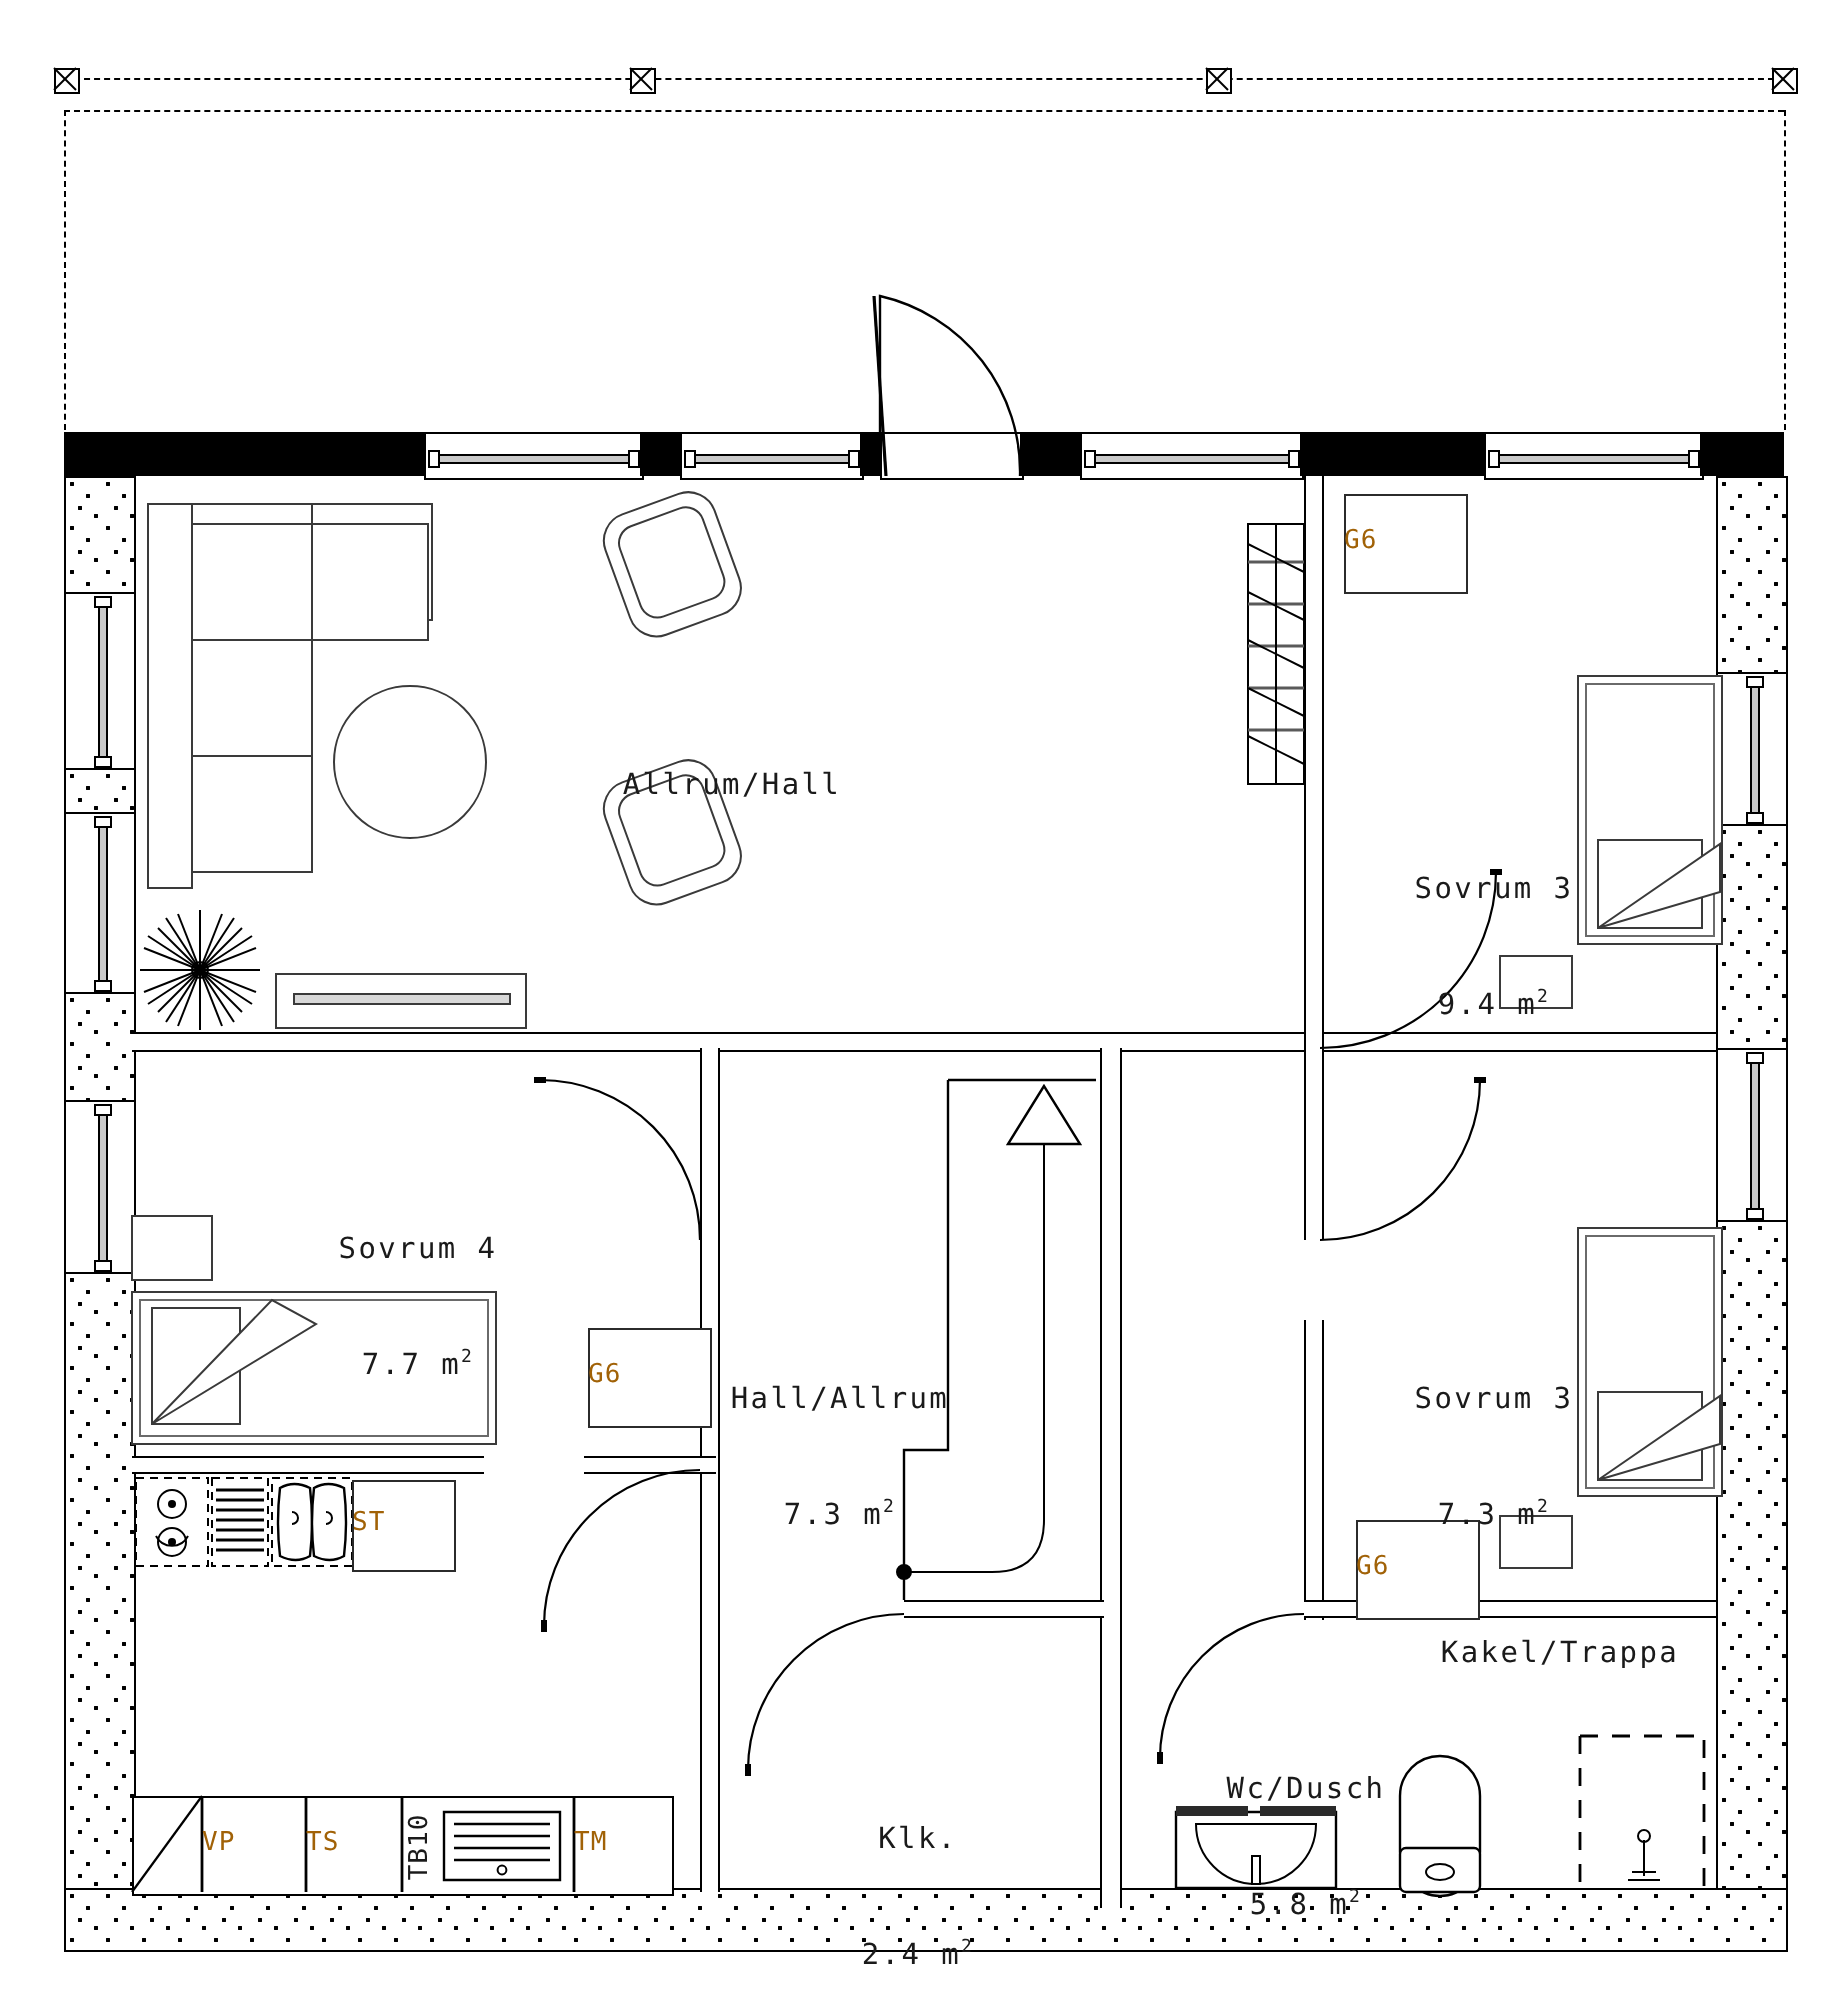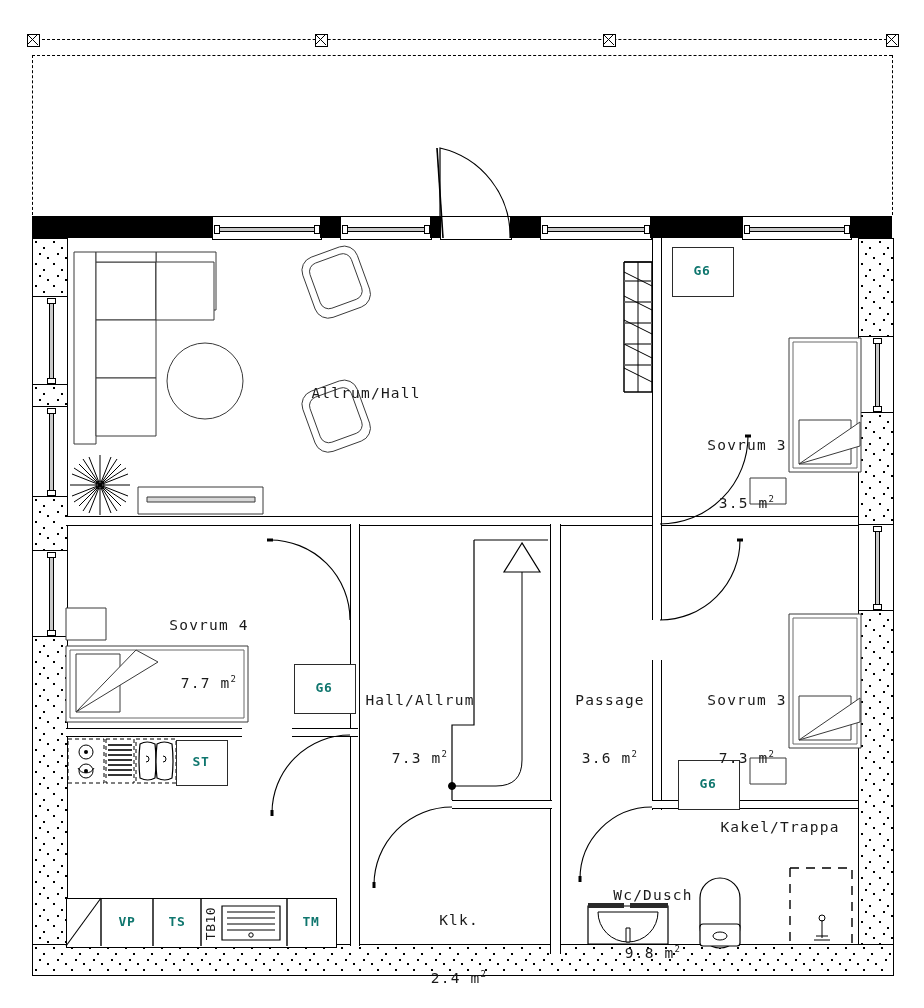--- a/index.html
+++ b/index.html
@@ -30,23 +30,22 @@
   }
   .room-label .nm{display:block;}
   .room-label .ar{display:block;}
   .sup{font-size:9px;vertical-align:super;}
 
   .box-label{
     position:absolute;
     font-family:"DejaVu Sans Mono","Liberation Mono",monospace;
     font-size:13px;
     letter-spacing:.6px;
-    color:#0f766e;
-    text-align:center;
-    font-weight:bold;
+    color:#a16207;
+    text-align:left;
   }
   .rot-label{
     position:absolute;
     font-family:"DejaVu Sans Mono","Liberation Mono",monospace;
     font-size:13px;
     letter-spacing:.5px;
     color:#1a1a1a;
     transform:rotate(-90deg);
     transform-origin:center center;
     white-space:nowrap;
@@ -438,49 +437,45 @@
       <path d="M 814 940 l 16 0 M 816 936 l 12 0" stroke="#000" stroke-width="1"></path>
     </g>
   </svg>
 
   <div class="room-label" style="left:266px;top:348px;width:200px;">
     <span class="nm">Allrum/Hall</span>
   </div>
 
   <div class="room-label" style="left:667px;top:400px;width:160px;">
     <span class="nm">Sovrum 3</span>
-    <span class="ar"><span>3.5</span> m<span class="sup">2</span></span>
+    <span class="ar"><span>9.4</span> m<span class="sup">2</span></span>
   </div>
 
   <div class="room-label" style="left:129px;top:580px;width:160px;">
     <span class="nm">Sovrum 4</span>
     <span class="ar"><span>7.7</span> m<span class="sup">2</span></span>
   </div>
 
   <div class="room-label" style="left:340px;top:655px;width:160px;">
     <span class="nm">Hall/Allrum</span>
     <span class="ar"><span>7.3</span> m<span class="sup">2</span></span>
   </div>
 
-  <div class="room-label" style="left:530px;top:655px;width:160px;">
-    <span class="nm">Passage</span>
-    <span class="ar"><span>3.6</span> m<span class="sup">2</span></span>
-  </div>
 
   <div class="room-label" style="left:667px;top:655px;width:160px;">
     <span class="nm">Sovrum 3</span>
     <span class="ar"><span>7.3</span> m<span class="sup">2</span></span>
   </div>
 
 
   <div class="room-label" style="left:379px;top:875px;width:160px;">
     <span class="nm">Klk.</span>
     <span class="ar"><span>2.4</span> m<span class="sup">2</span></span>
   </div>
 
   <div class="room-label" style="left:573px;top:850px;width:160px;">
     <span class="nm">Wc/Dusch</span>
-    <span class="ar"><span>9.8</span> m<span class="sup">2</span></span>
+    <span class="ar"><span>5.8</span> m<span class="sup">2</span></span>
   </div>
 
   <div class="room-label" style="left:690px;top:818px;width:180px;">Kakel/Trappa</div>
 
 </div>
 
 </body></html>

